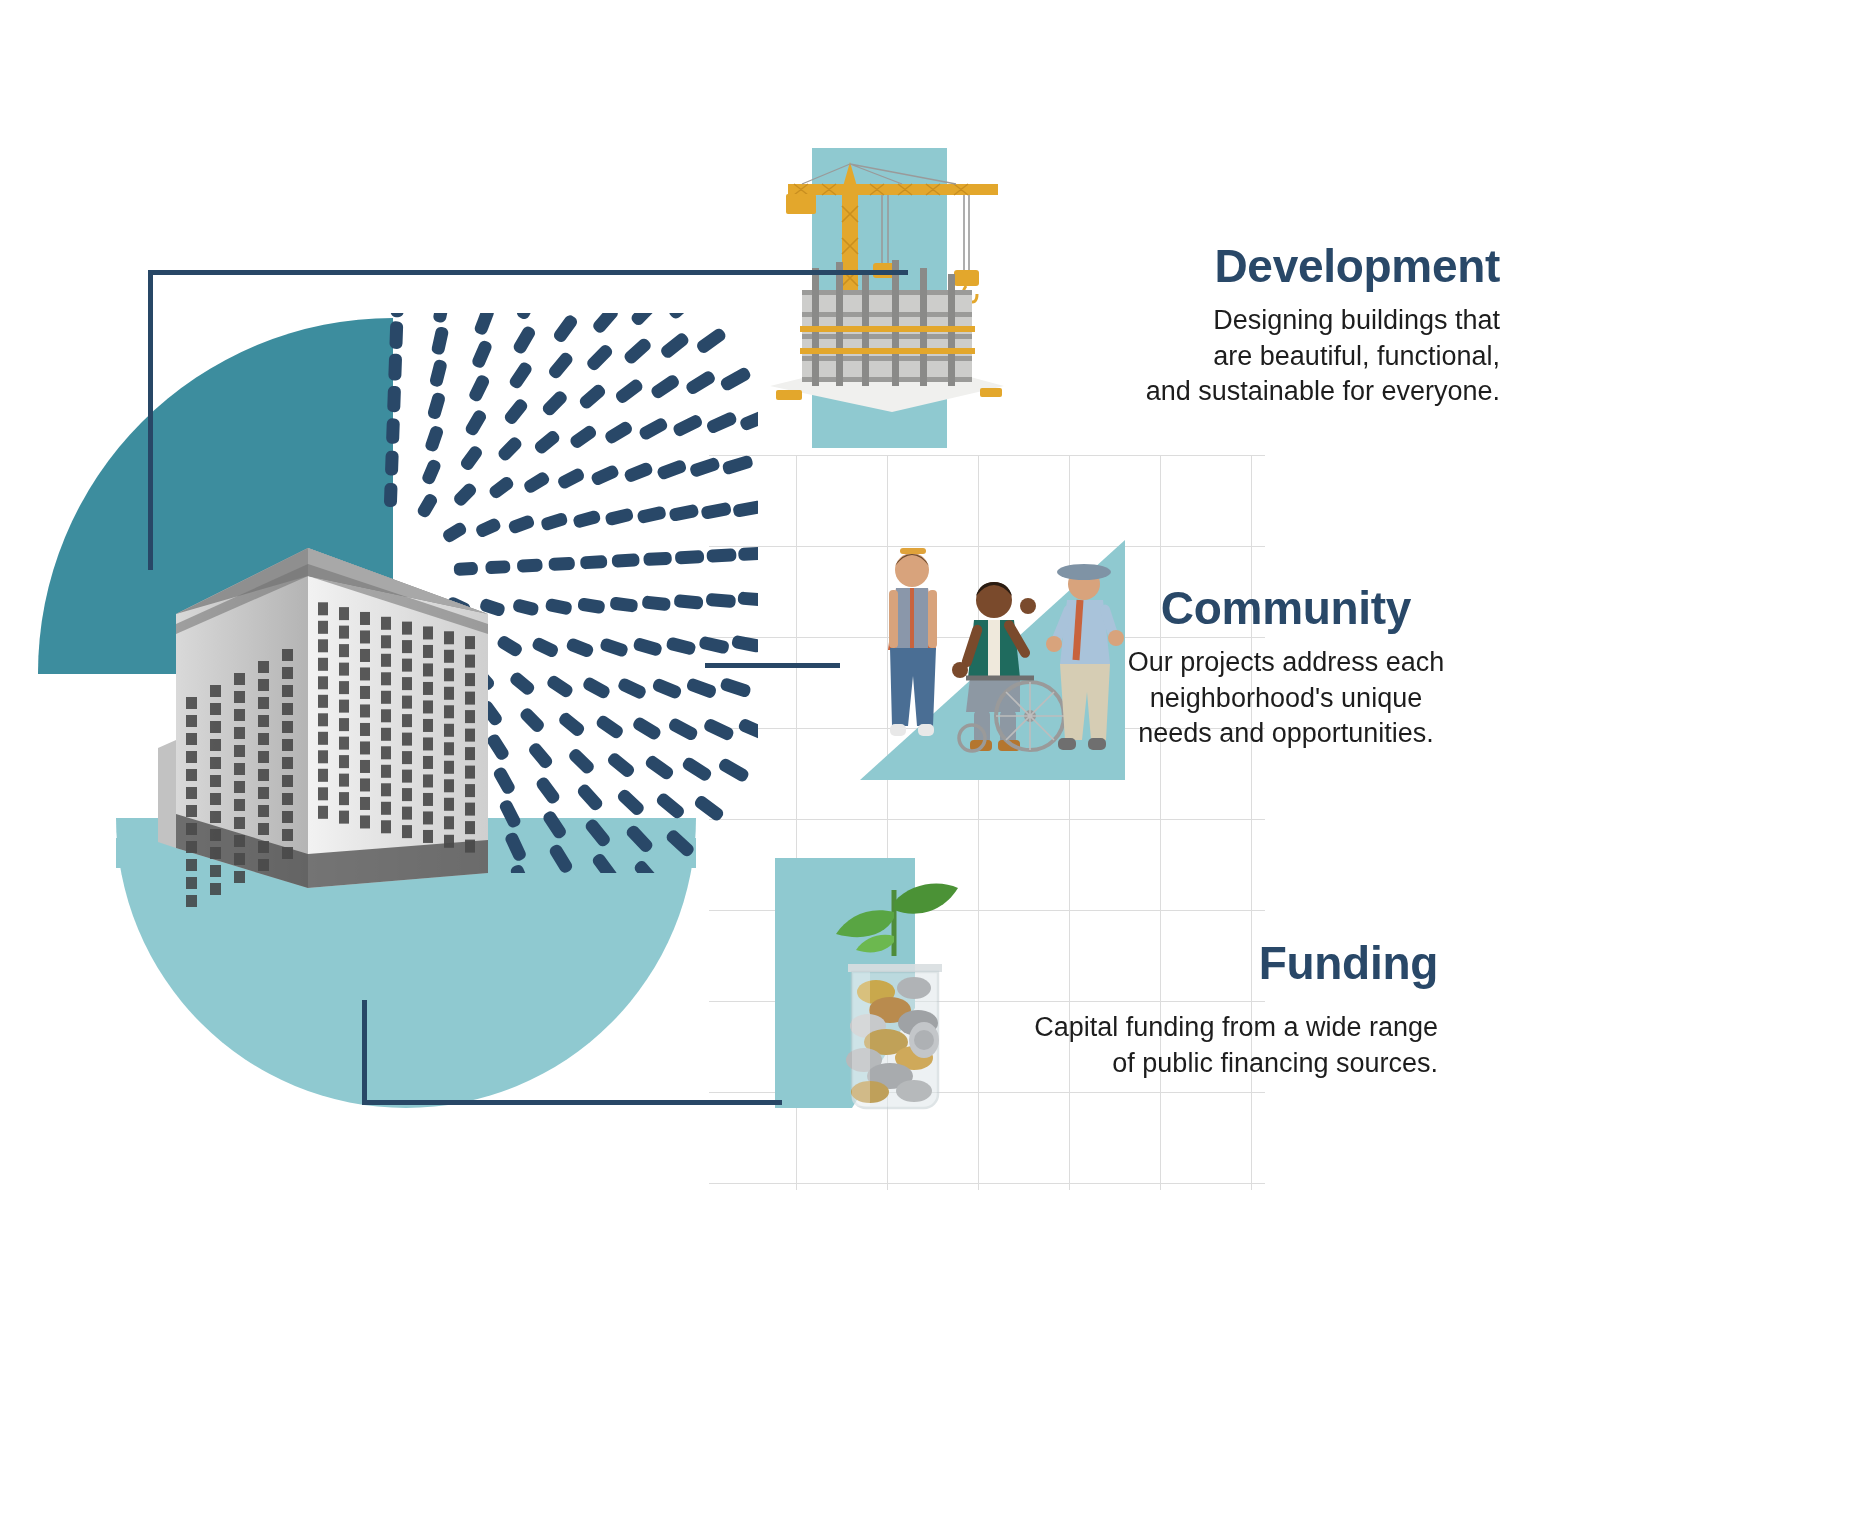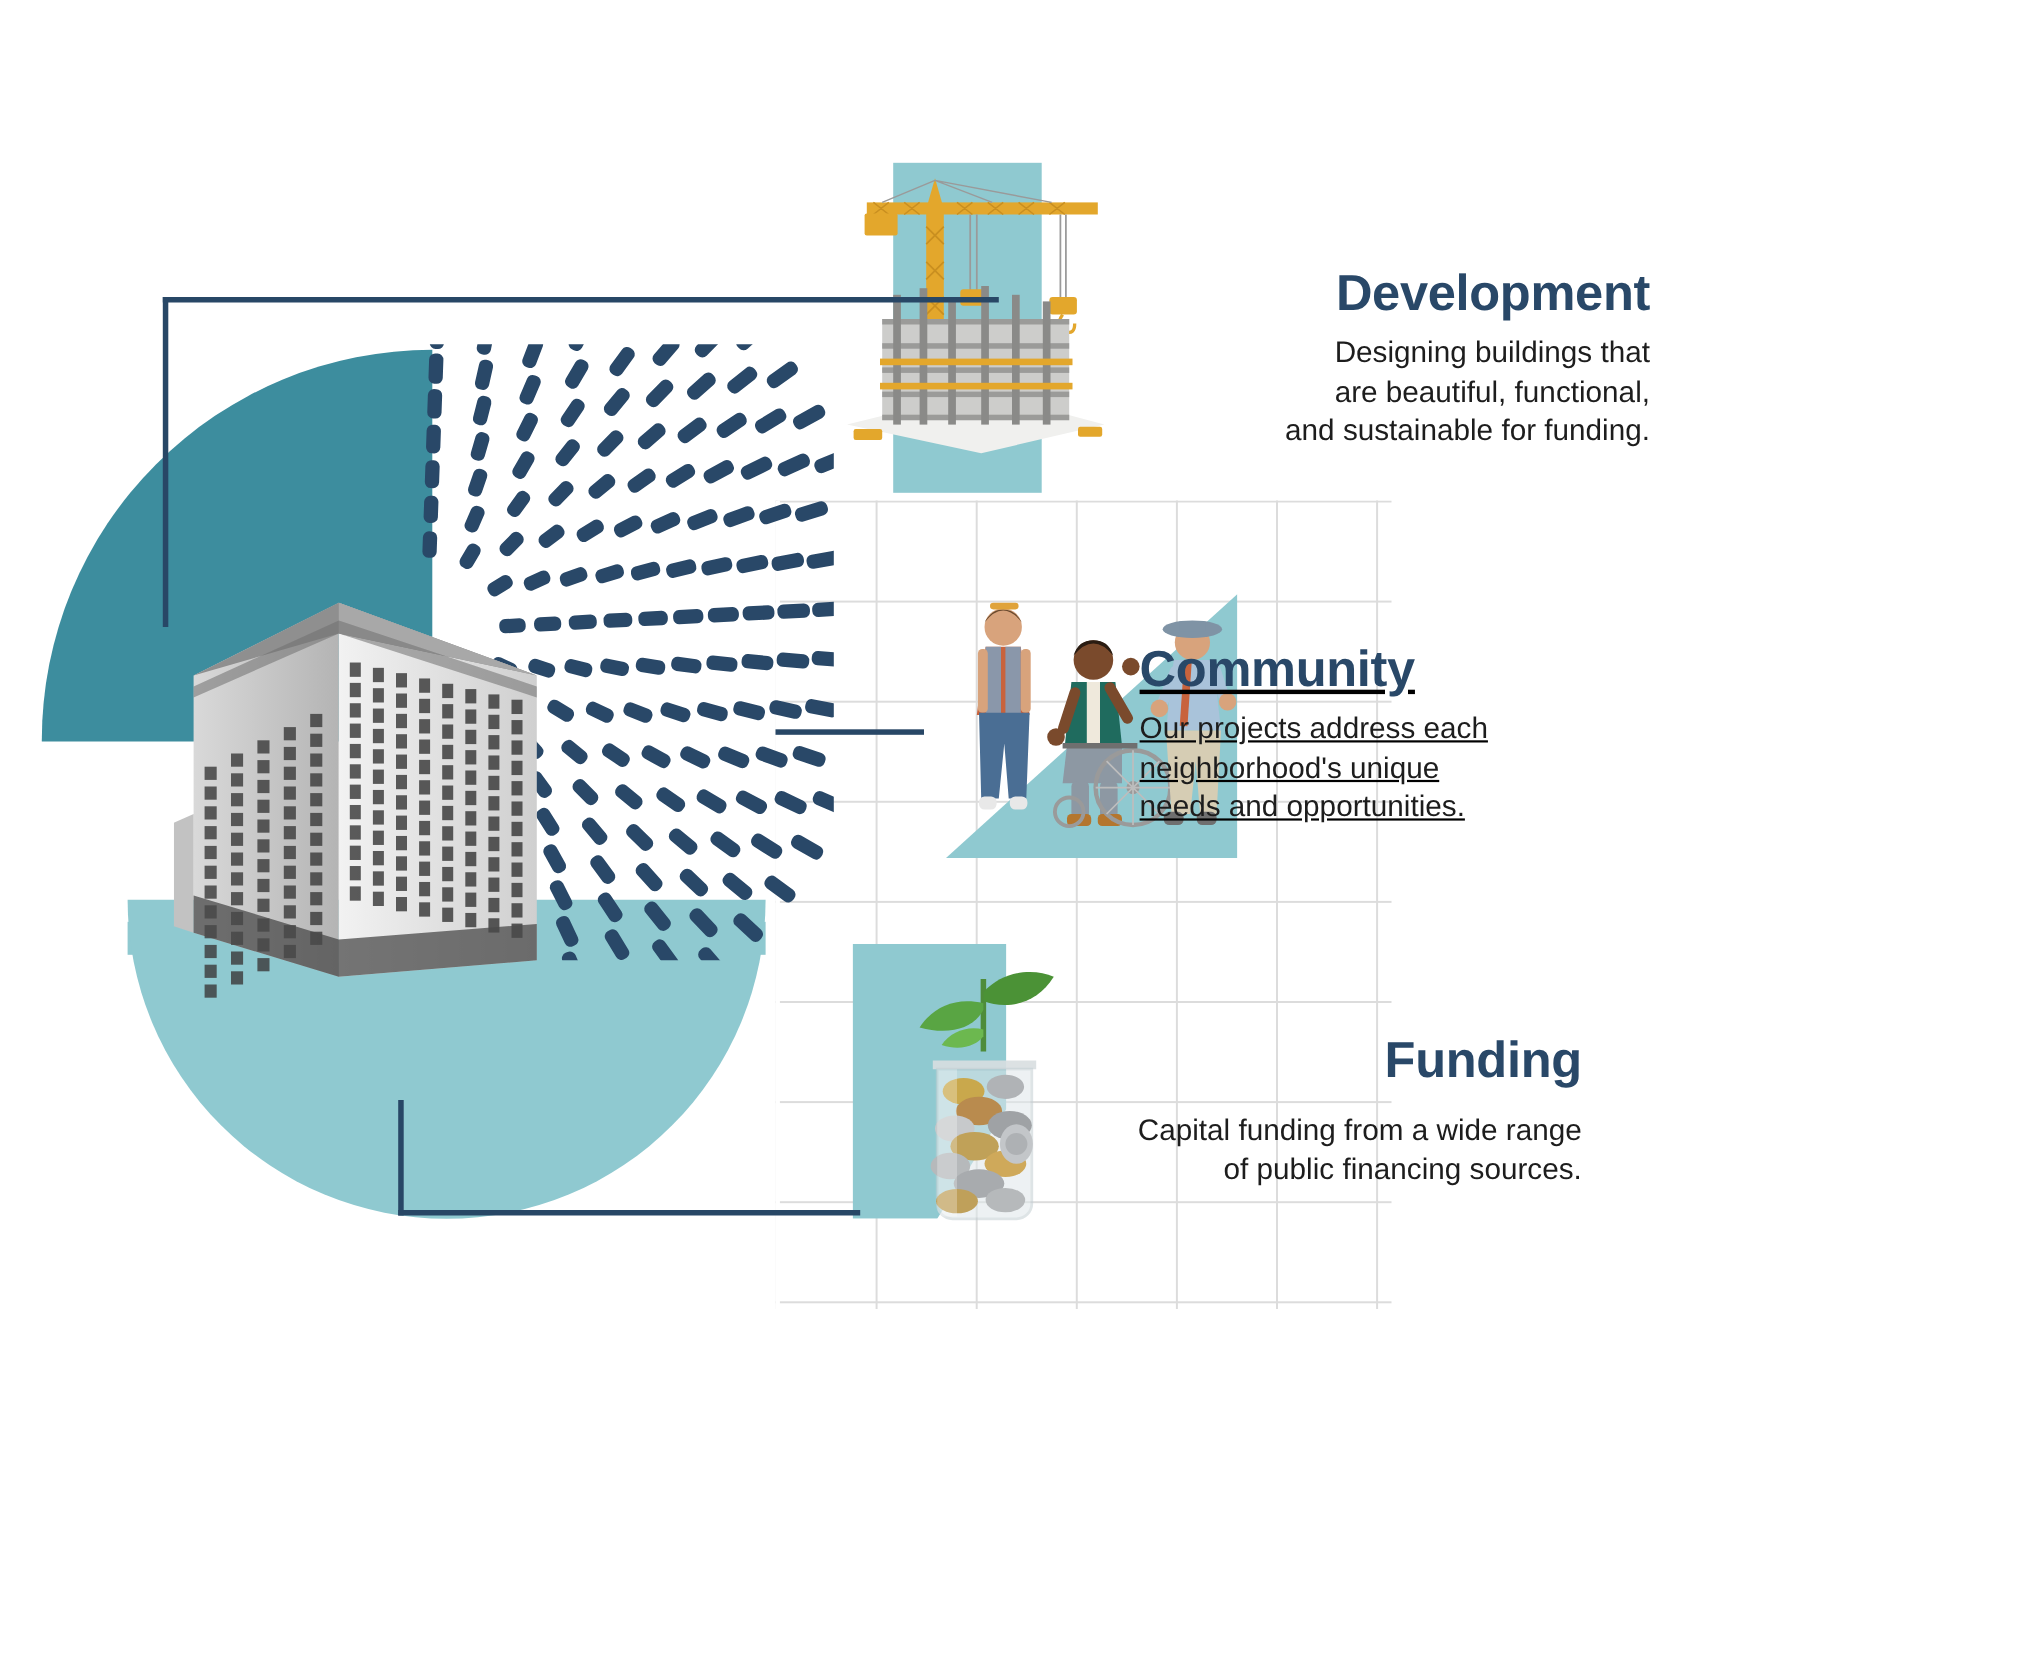--- a/index.html
+++ b/index.html
@@ -99,21 +99,21 @@
     color:#1d1d1d;
     font-weight:400;
     line-height:1.32;
     white-space:pre-line;
   }
 
   #txt-dev { left:1080px; top:243px; width:420px; text-align:right; }
   #txt-dev h2 { font-size:46px; margin-bottom:14px; }
   #txt-dev p  { font-size:27px; }
 
-  #txt-com { left:1036px; top:585px; width:420px; text-align:left;text-decoration:underline; }
+  #txt-com { left:1076px; top:585px; width:420px; text-align:center; }
   #txt-com h2 { font-size:46px; margin-bottom:14px; }
   #txt-com p  { font-size:27px; }
 
   #txt-fun { left:968px; top:940px; width:470px; text-align:right; }
   #txt-fun h2 { font-size:46px; margin-bottom:14px; }
   #txt-fun p  { font-size:27px;margin-top:24px; }
 </style>
 </head>
 <body>
 
@@ -621,21 +621,21 @@
       <ellipse cx="134" cy="180" rx="15" ry="18" fill="#c3c6c9"></ellipse>
       <circle cx="134" cy="180" r="10" fill="#aeb1b4"></circle>
     </g>
     <path d="M62 112 h18 v134 h-12 a8 8 0 0 1 -6 -8z" fill="#ffffff" opacity="0.28"></path>
   </svg>
 
   <div class="txt" id="txt-dev">
     <h2>Development</h2>
     <p>Designing buildings that
 are beautiful, functional,
-and sustainable for funding.</p>
+and sustainable for everyone.</p>
   </div>
 
   <div class="txt" id="txt-com">
     <h2>Community</h2>
     <p>Our projects address each
 neighborhood's unique
 needs and opportunities.</p>
   </div>
 
   <div class="txt" id="txt-fun">

